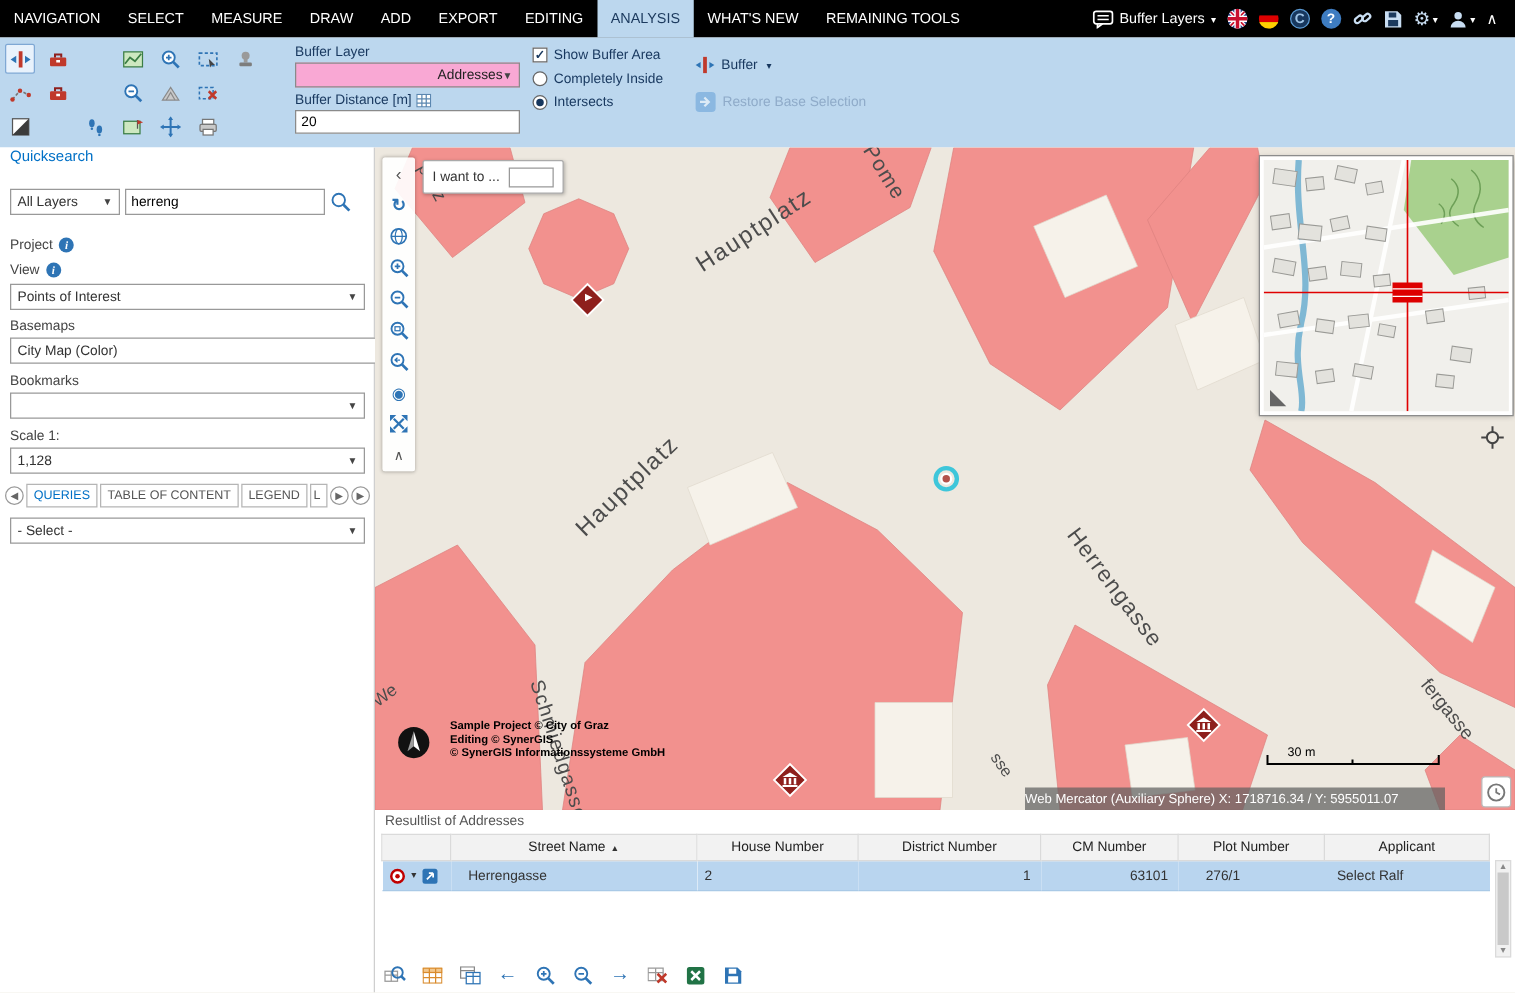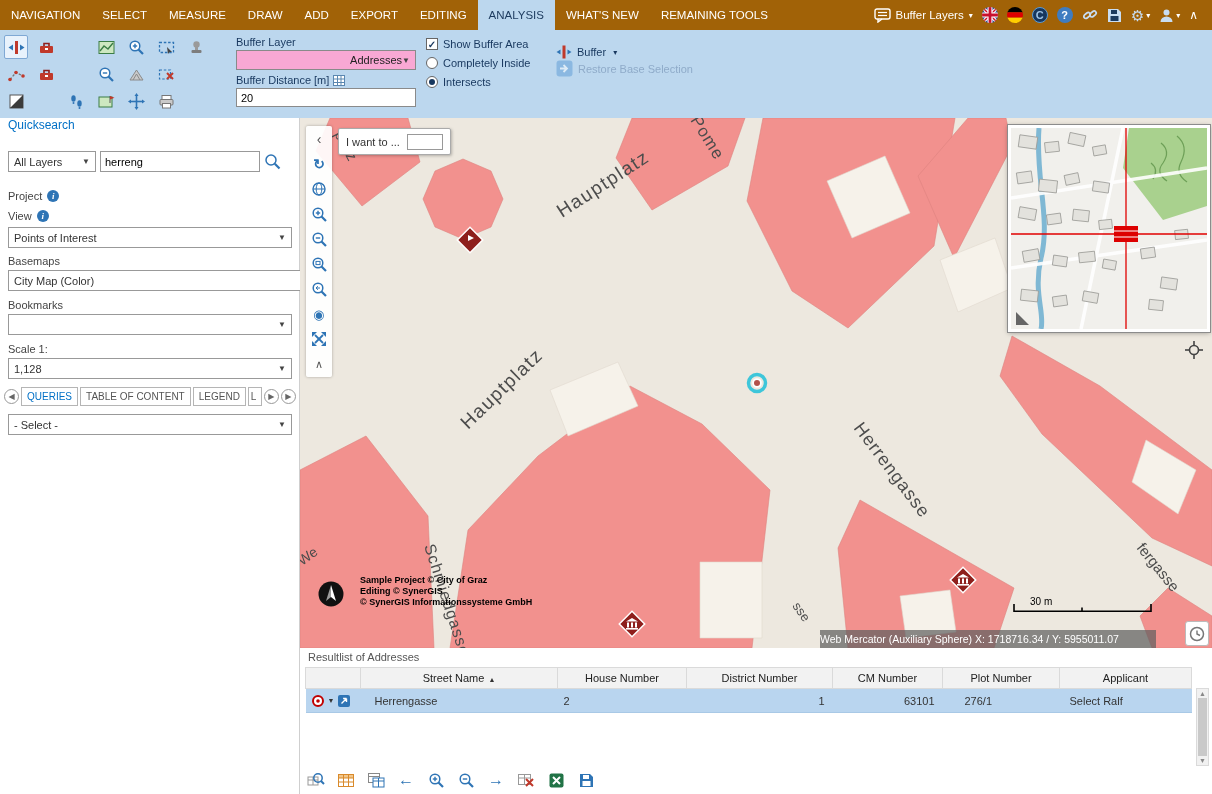--- a/index.html
+++ b/index.html
@@ -1,21 +1,21 @@
 <!DOCTYPE html>
 <html><head>
 <meta charset="utf-8">
 <style>
 *{box-sizing:border-box;margin:0;padding:0}
 html,body{width:1212px;height:794px}
 body{font-family:"Liberation Sans",sans-serif;overflow:hidden;background:#fff;position:relative;font-size:11px;color:#333}
 svg text{font-family:"Liberation Sans",sans-serif}
 
 
-.topbar{height:30px;background:#a16207;display:flex;align-items:stretch;color:#fff;font-size:11.5px}
+.topbar{height:30px;background:#000000;display:flex;align-items:stretch;color:#fff;font-size:11.5px}
 .menu-item{padding:0 11px;line-height:30px;white-space:nowrap;cursor:pointer}
 .menu-item.active{background:#BCD7EE;color:#1C3A5E}
 .topbar-right{margin-left:auto;display:flex;align-items:center;gap:9px;padding-right:14px}
 .vl{display:flex;align-items:center;gap:5px;cursor:pointer}
 .caret-w{font-size:8px;color:#fff}
 .circle-icon{width:16px;height:16px;border-radius:50%;display:flex;align-items:center;justify-content:center;font-size:11px;font-weight:bold;cursor:pointer}
 .glyph-ic{color:#C8DDF2;font-size:15px;line-height:15px;cursor:pointer}
 .tb-group{display:flex;align-items:center;gap:2px;cursor:pointer}
 
 
@@ -30,21 +30,21 @@
 .fake-select .caret-d{font-size:8px;color:#444}
 .rinput{width:180px;height:19px;border:1px solid #8a8a8a;padding:0 4px;font-size:11px;font-family:"Liberation Sans",sans-serif}
 .options{left:426px;top:8px;display:flex;flex-direction:column;gap:7px}
 .opt{display:flex;align-items:center;gap:5px;cursor:pointer}
 .cb{width:12px;height:12px;border:1px solid #666;background:#fff;display:flex;align-items:center;justify-content:center;font-size:10px;color:#17375E;font-weight:bold}
 .rad{width:12px;height:12px;border:1px solid #666;border-radius:50%;background:#fff;display:flex;align-items:center;justify-content:center}
 .rad.sel::after{content:"";width:6px;height:6px;border-radius:50%;background:#17375E}
 .actions{left:556px;top:14px}
 .zooms{left:712px;top:14px}
 .act{display:flex;align-items:center;gap:5px;cursor:pointer;white-space:nowrap}
-.act + .act{}
+.act + .act{margin-top:13px}
 .act .caret-d{font-size:8px;color:#17375E;margin-left:2px}
 .act.disabled{color:#8FABC9}
 .act.disabled svg{opacity:.5}
 
 
 .sidebar{position:absolute;left:0;top:118px;width:300px;height:676px;background:#fff;border-right:1px solid #CFCFCF}
 .sidebar .abs{position:absolute}
 .qs-link{color:#0070C6;font-size:12px;cursor:pointer}
 .search-row{display:flex;align-items:center;gap:4px}
 .sb-select{height:21px;border:1px solid #999;background:#fff;display:flex;align-items:center;justify-content:space-between;padding:0 5px;color:#333;cursor:pointer}

